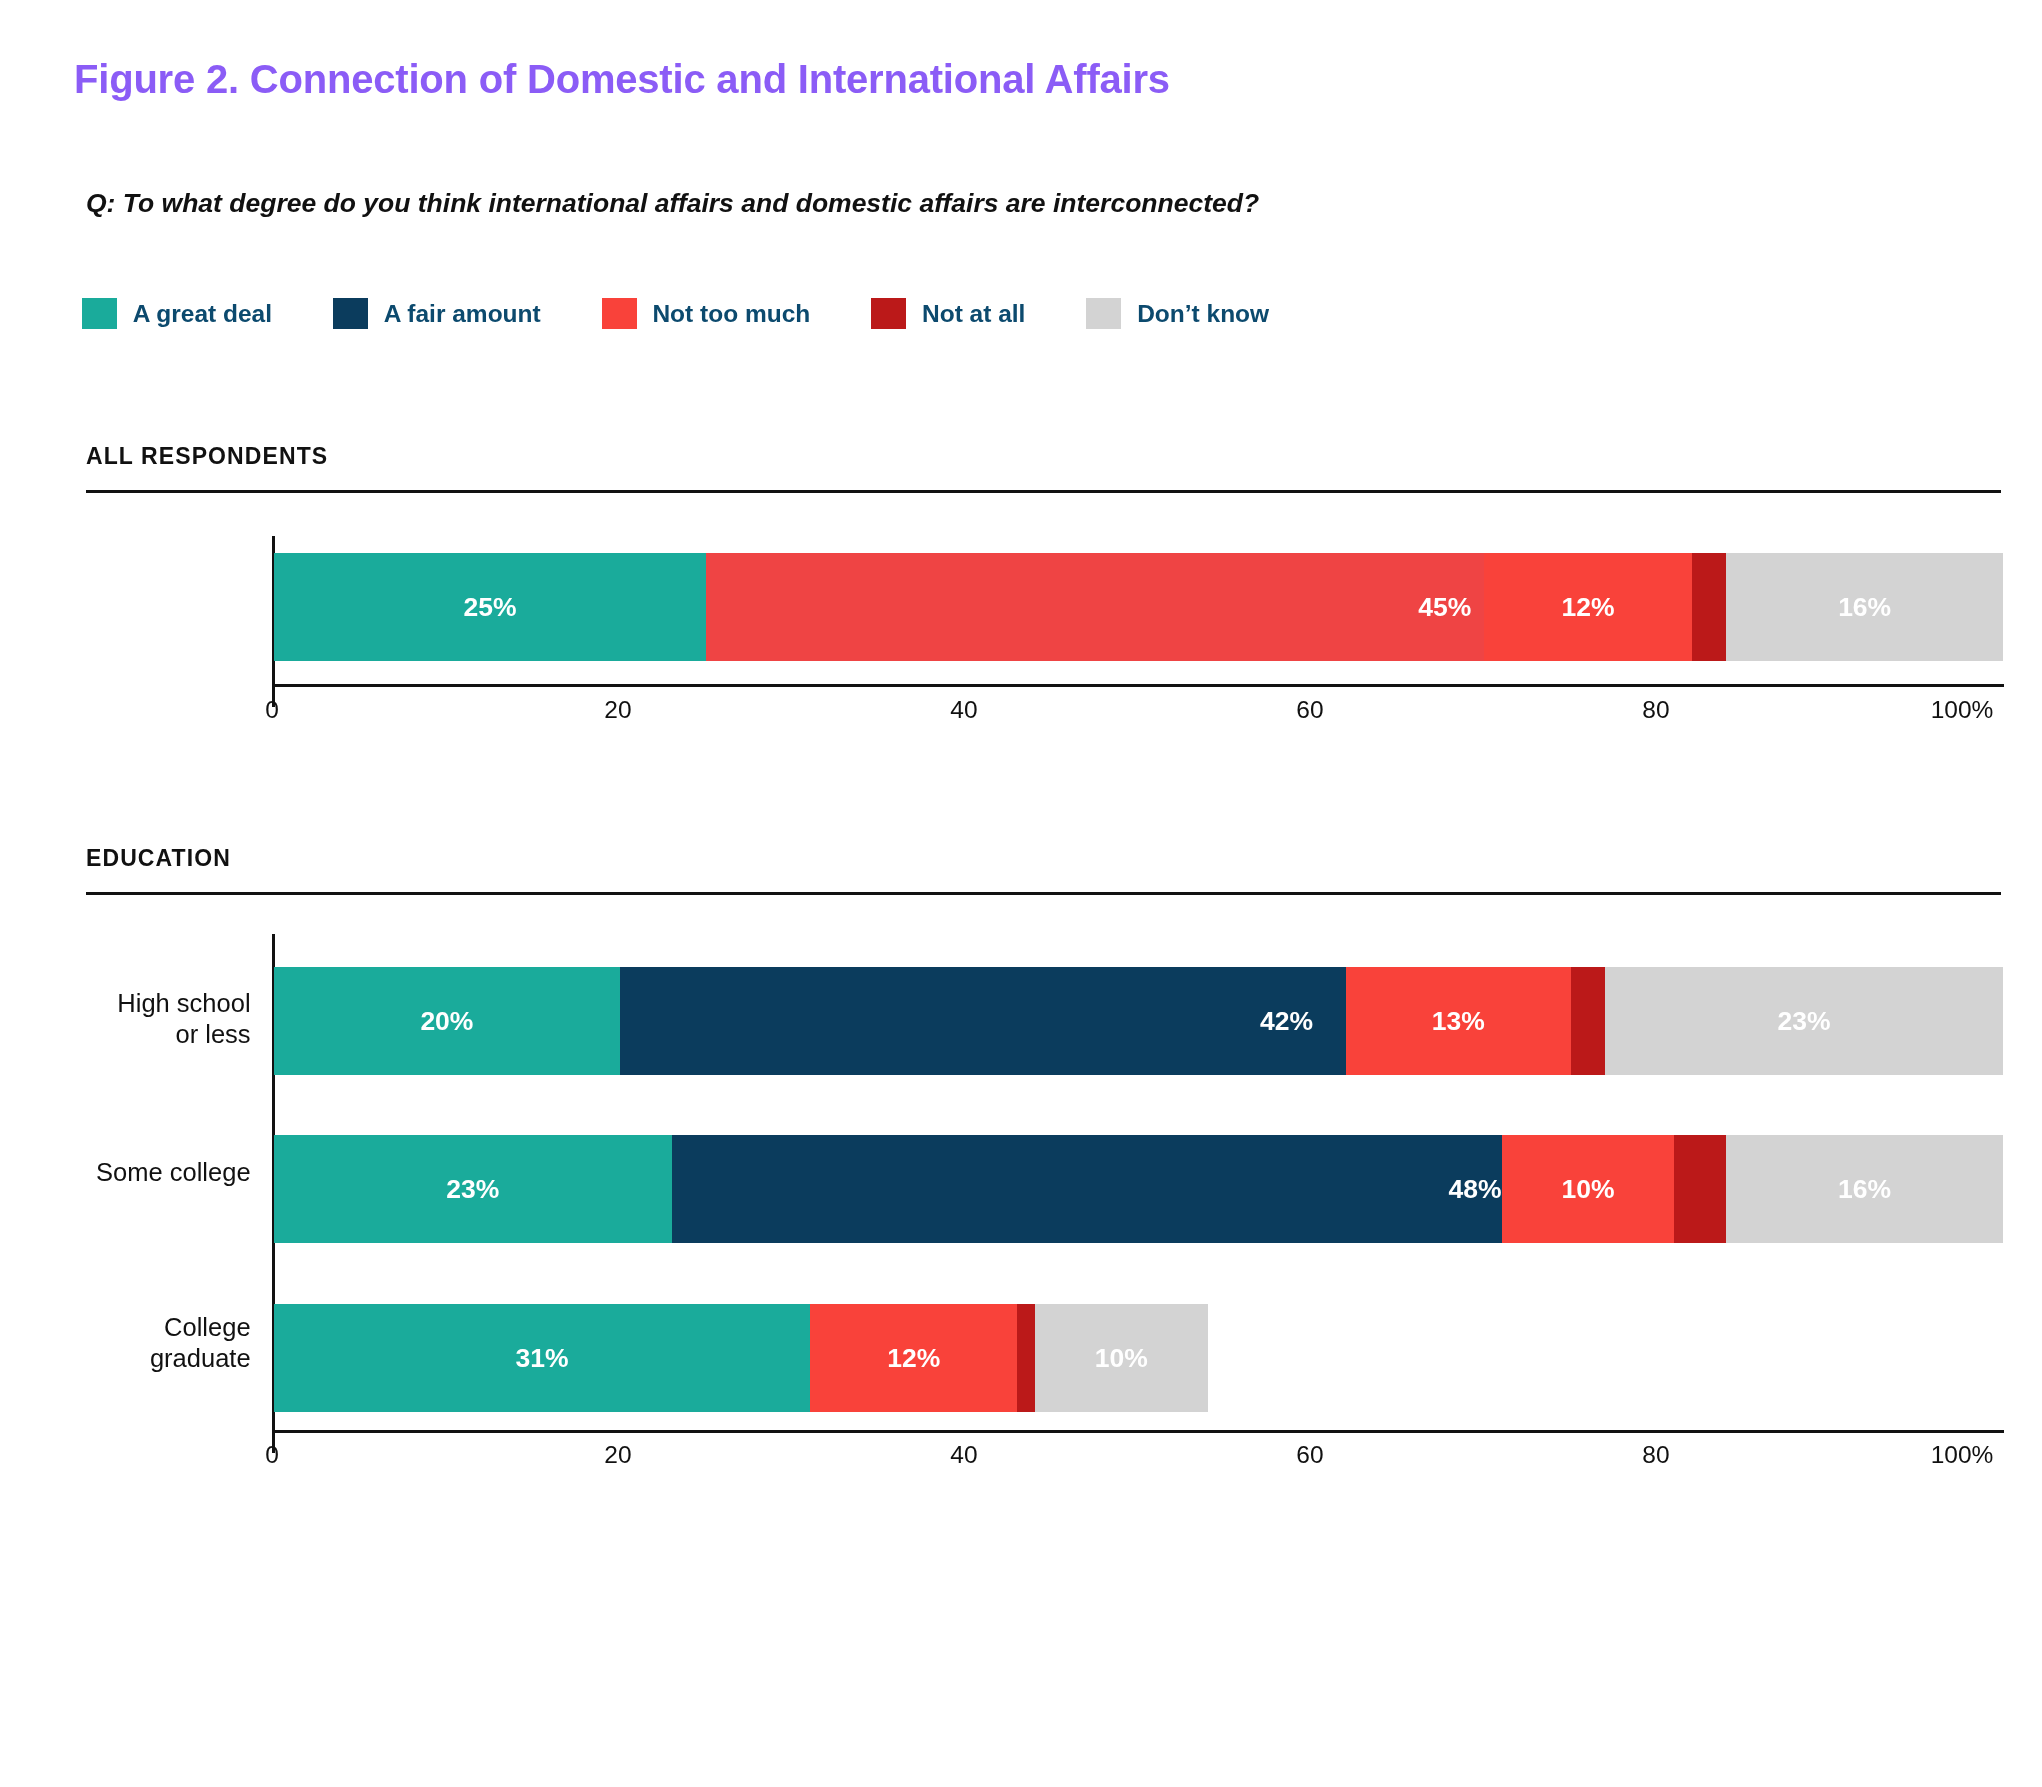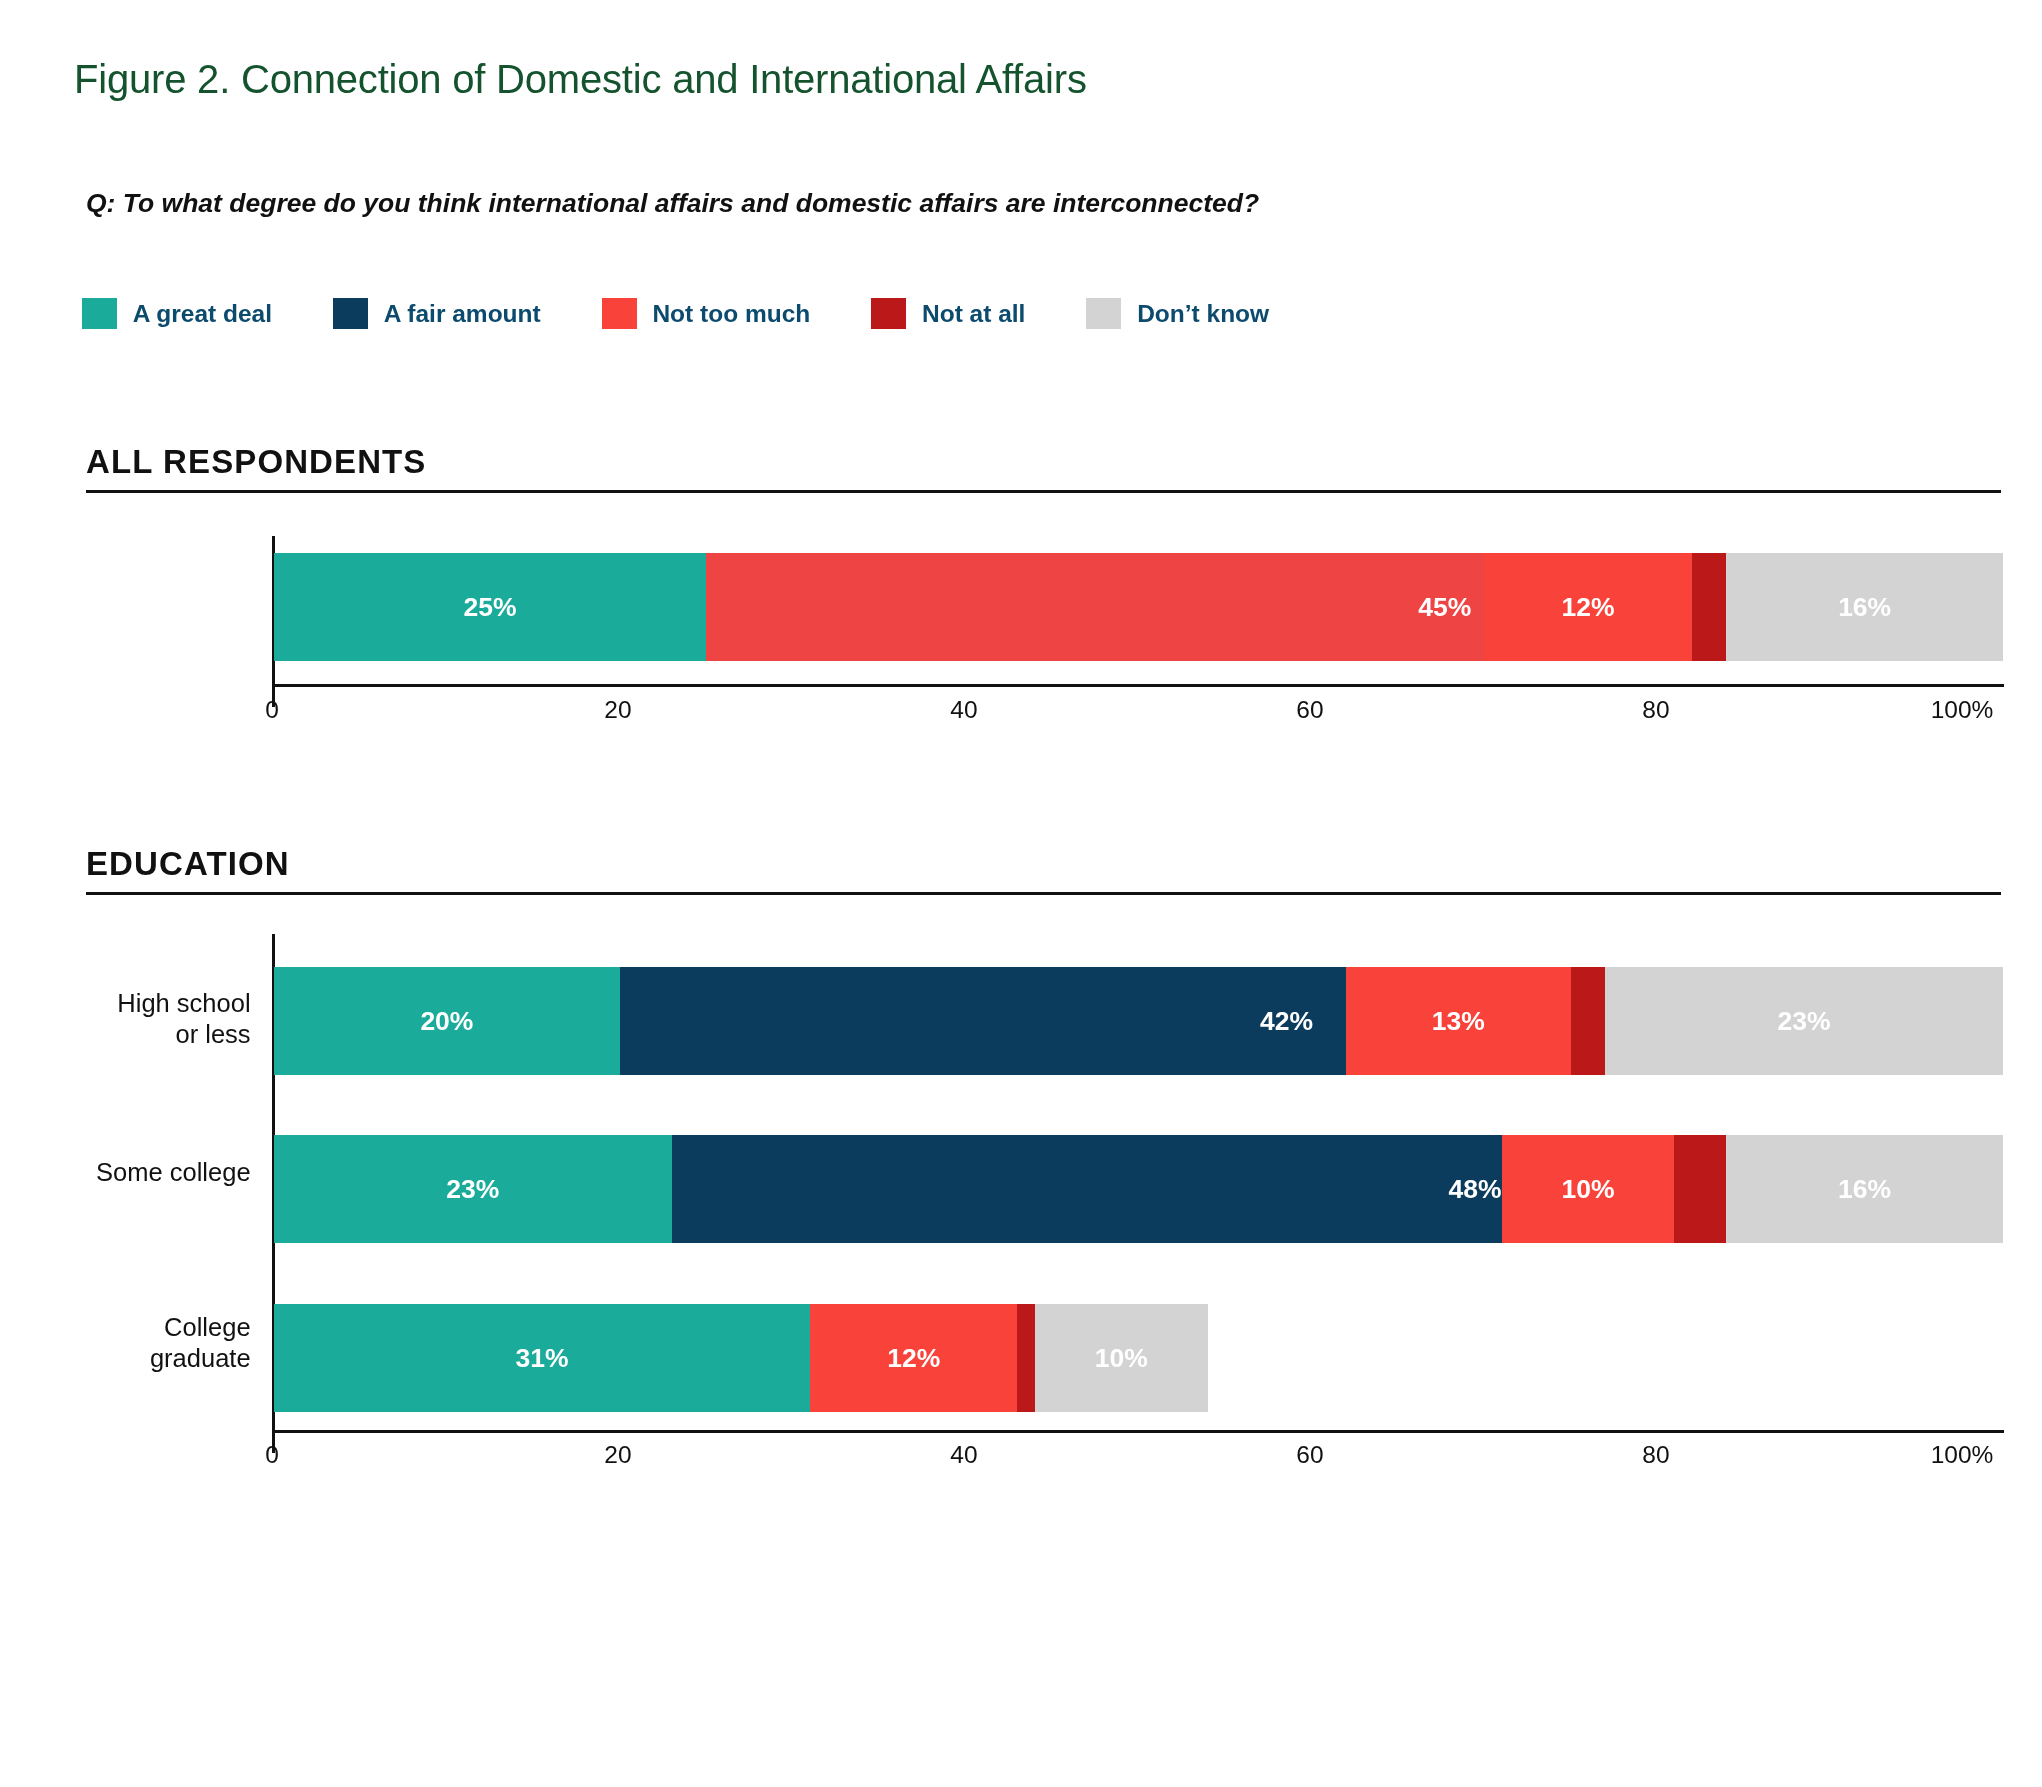--- a/index.html
+++ b/index.html
@@ -19,23 +19,23 @@
     position: absolute;
     left: 0; top: 0;
     width: 2043px;
     height: 1788px;
   }
   .title {
     position: absolute;
     left: 74px;
     top: 57px;
     font-size: 40px;
-    font-weight: normal;
+    font-weight: bold;
     letter-spacing: -0.2px;
-    color: #14532d;
+    color: #8b5cf6;
   }
   .question {
     position: absolute;
     left: 86px;
     top: 188px;
     font-size: 26.5px;
     font-style: italic;
     font-weight: bold;
     color: #111111;
   }
@@ -61,21 +61,21 @@
   .legend-label {
     font-size: 24.5px;
     font-weight: bold;
     color: #0c4a6e;
     white-space: nowrap;
   }
 
   
   .section-header {
     position: absolute;
-    font-size: 33px;
+    font-size: 23px;
     font-weight: bold;
     letter-spacing: 1.1px;
     color: #111111;
   }
   .section-rule {
     position: absolute;
     height: 2.9px;
     background: #111111;
   }
 

